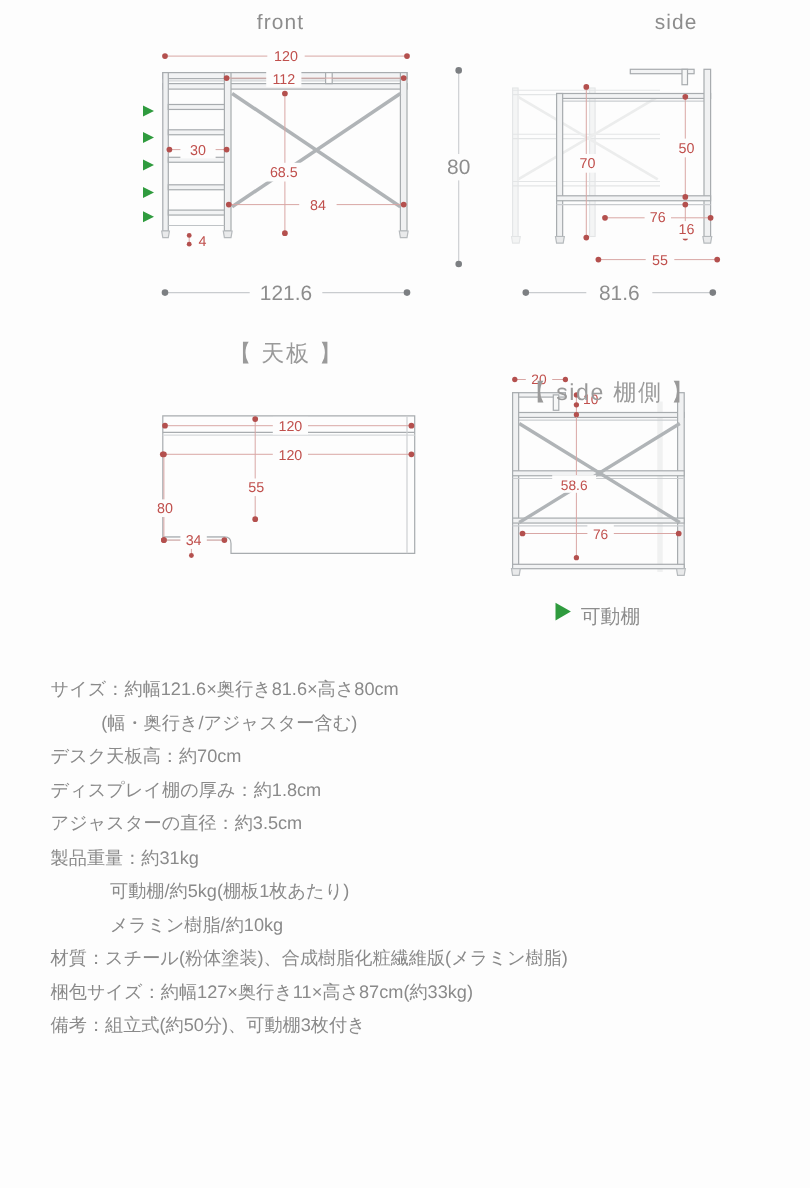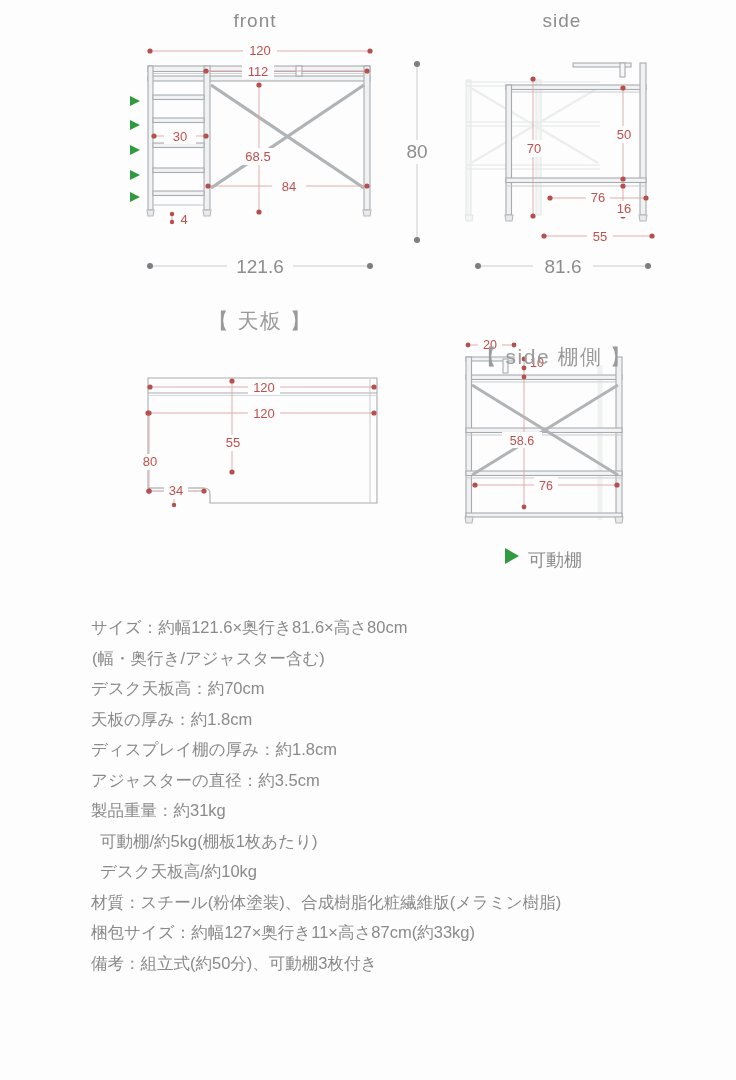--- a/index.html
+++ b/index.html
@@ -36,21 +36,21 @@
 
   
   .spec{
     position:absolute;
     left:0;top:612px;
     width:736px;
     font-size:16.5px;
     line-height:30.5px;
     color:#8a8a8a;
   }
-  .spec .row{white-space:nowrap;padding-left:91px;}
+  .spec .row{white-space:nowrap;padding-left:46px;}
   .spec .row.i1{padding-left:92px;}
   .spec .row.i2{padding-left:100px;}
 
   .legend{
     position:absolute;
     left:505px;top:548px;
     font-size:18px;
     color:#8d8d8d;
     display:flex;align-items:flex-start;gap:9px;
     white-space:nowrap;
@@ -178,21 +178,21 @@
           <rect x="400" y="140" width="34" height="24" fill="#fdfdfd"></rect>
           <text x="417" y="158">80</text>
 
           <rect x="227" y="254" width="66" height="24" fill="#fdfdfd"></rect>
           <text x="260" y="273">121.6</text>
         </g>
       </svg>
     </div>
 
     <div class="view" style="left:440px;top:0;width:296px;height:290px;">
-      <div class="view-title" style="left:62px;top:10px;width:120px;">side</div>
+      <div class="view-title" style="left:74px;top:10px;width:120px;text-align:right;">side</div>
 
       <svg width="296" height="290">
 
         <g stroke="#e3e5e6" fill="none" stroke-width="1">
           <rect x="26" y="80" width="5" height="135" fill="#f4f5f5"></rect>
           <rect x="96" y="80" width="5" height="135" fill="#f4f5f5"></rect>
           <line x1="26" y1="82" x2="160" y2="82"></line>
           <line x1="26" y1="86" x2="160" y2="86"></line>
           <line x1="26" y1="122" x2="160" y2="122"></line>
           <line x1="26" y1="126" x2="160" y2="126"></line>
@@ -408,24 +408,23 @@
       <span class="tri"></span>
       <span>可動棚</span>
     </div>
 
   </div>
 
   <div class="spec">
       <div class="row">サイズ：約幅121.6×奥行き81.6×高さ80cm</div>
       <div class="row i1">(幅・奥行き/アジャスター含む)</div>
       <div class="row">デスク天板高：約70cm</div>
-      <div class="row">天板の厚み：約1.8cm</div>
       <div class="row">ディスプレイ棚の厚み：約1.8cm</div>
       <div class="row">アジャスターの直径：約3.5cm</div>
       <div class="row">製品重量：約31kg</div>
       <div class="row i2">可動棚/約5kg(棚板1枚あたり)</div>
-      <div class="row i2">デスク天板高/約10kg</div>
+      <div class="row i2">メラミン樹脂/約10kg</div>
       <div class="row">材質：スチール(粉体塗装)、合成樹脂化粧繊維版(メラミン樹脂)</div>
       <div class="row">梱包サイズ：約幅127×奥行き11×高さ87cm(約33kg)</div>
       <div class="row">備考：組立式(約50分)、可動棚3枚付き</div>
     </div>
 
 </div>
 
 </body></html>

